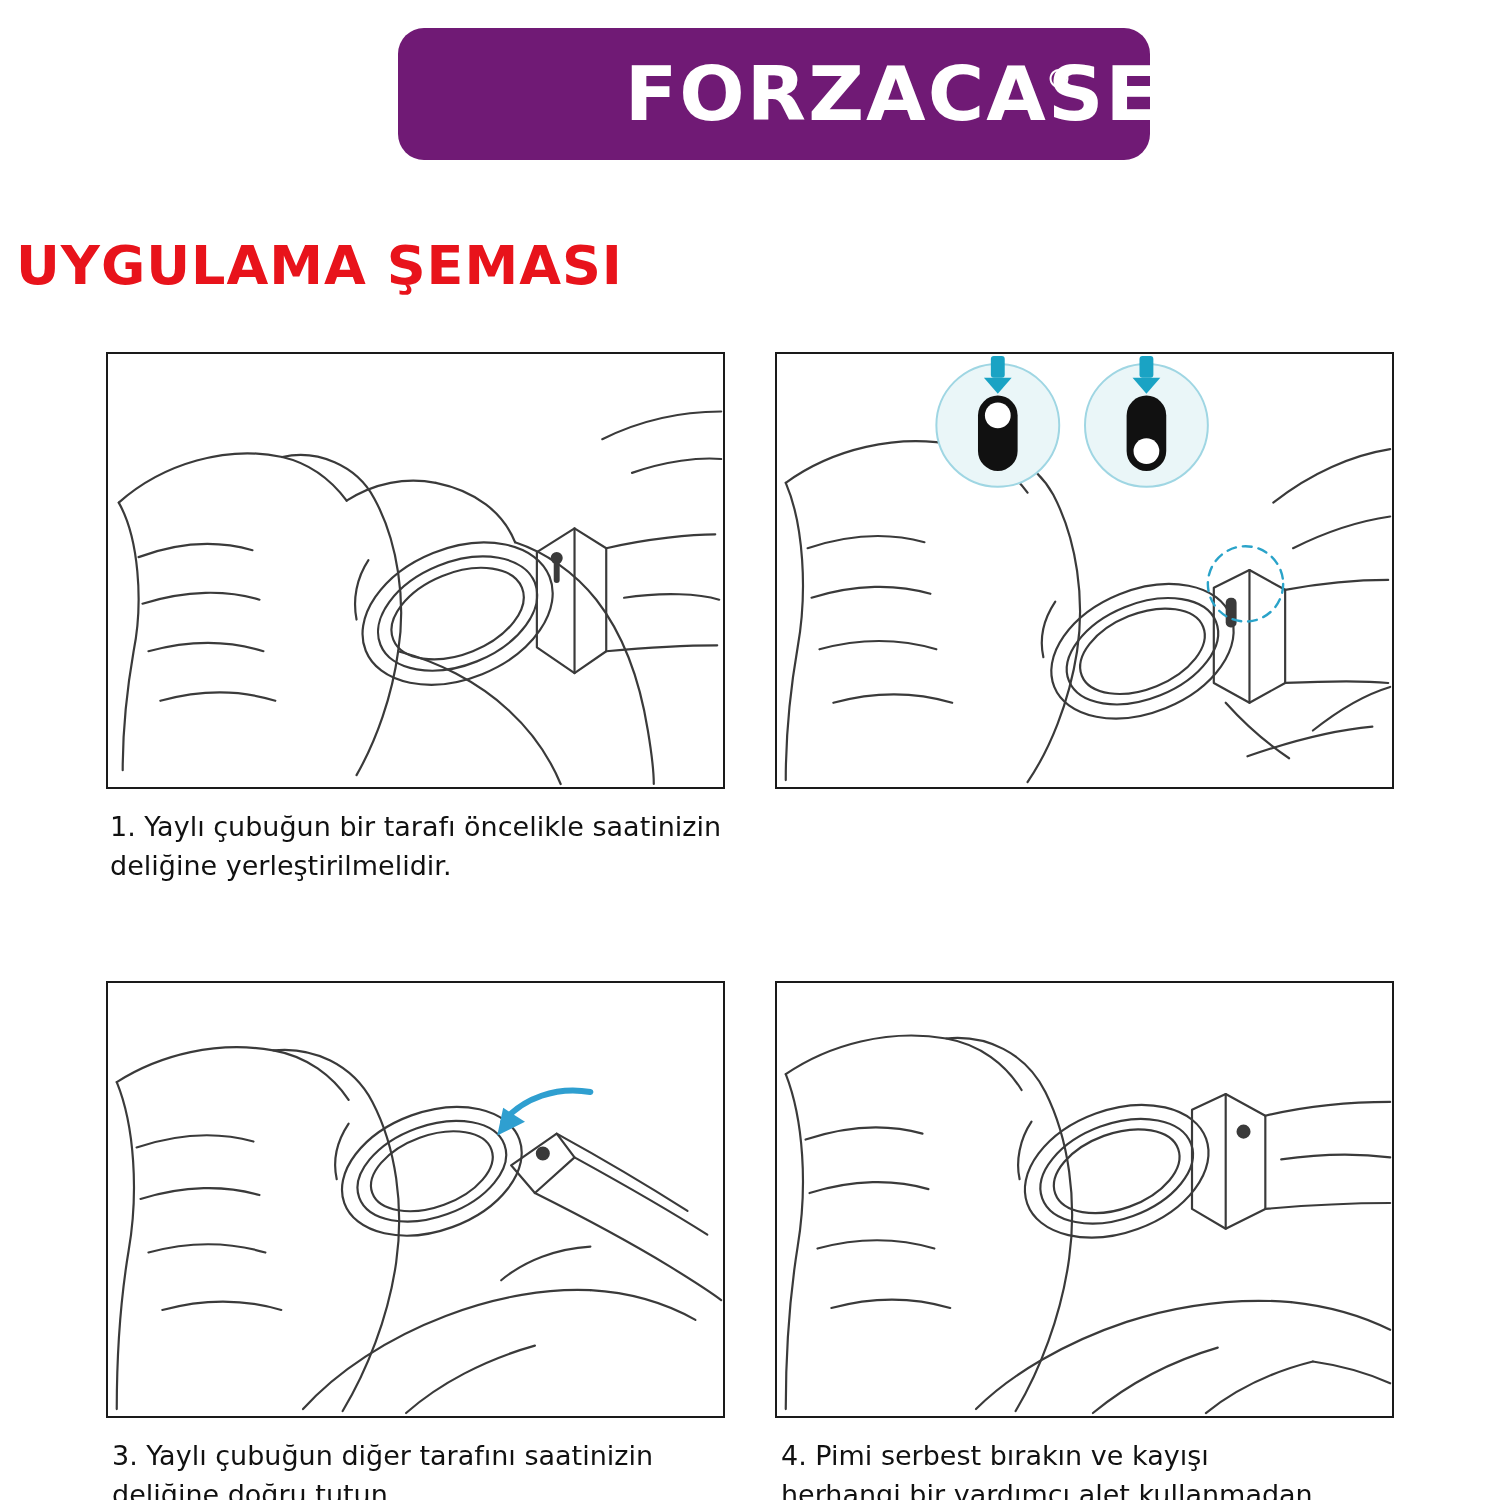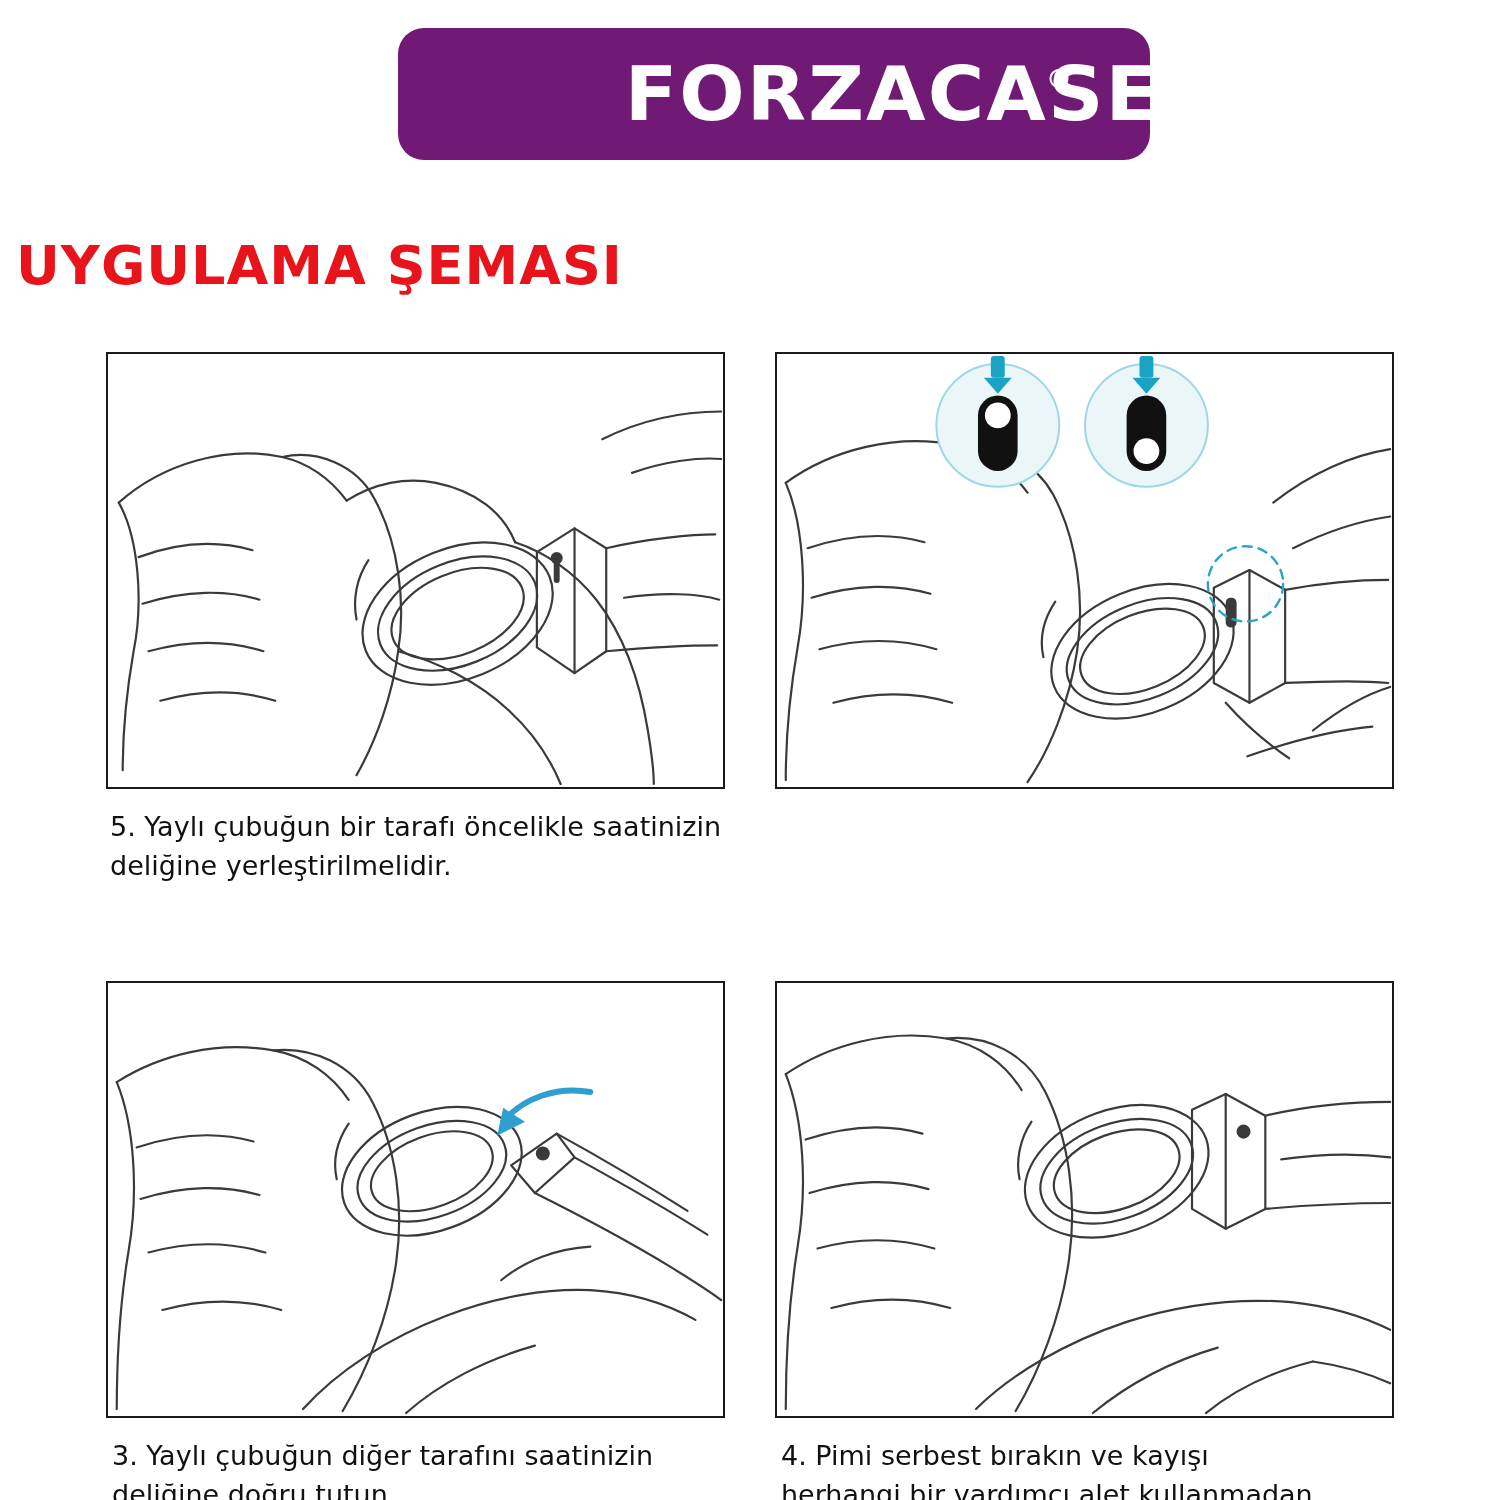--- a/index.html
+++ b/index.html
@@ -151,21 +151,21 @@
 
               <path d="M502 196 C544 186 590 182 612 182"></path>
               <path d="M502 300 C546 296 590 294 614 294"></path>
 
               <path d="M520 246 C560 240 596 242 616 248"></path>
               <path d="M528 120 C562 108 596 104 618 106"></path>
               <path d="M498 86 C538 66 578 58 618 58"></path>
             </g>
           </svg>
         </div>
-        <div class="caption">5. Yaylı çubuğun bir tarafı öncelikle saatinizin
+        <div class="caption">1. Yaylı çubuğun bir tarafı öncelikle saatinizin
 deliğine yerleştirilmelidir.</div>
       </div>
 
       <div class="cell">
         <div class="frame">
           <svg viewBox="0 0 619 437" xmlns="http://www.w3.org/2000/svg">
             <g fill="none" stroke="#3a3a3a" stroke-width="2.2" stroke-linecap="round" stroke-linejoin="round">
 
               <path d="M8 130 C55 96 120 80 180 92 C212 99 236 118 252 140"></path>
               <path d="M8 130 C26 172 30 240 20 296 C12 342 8 390 8 430"></path>

